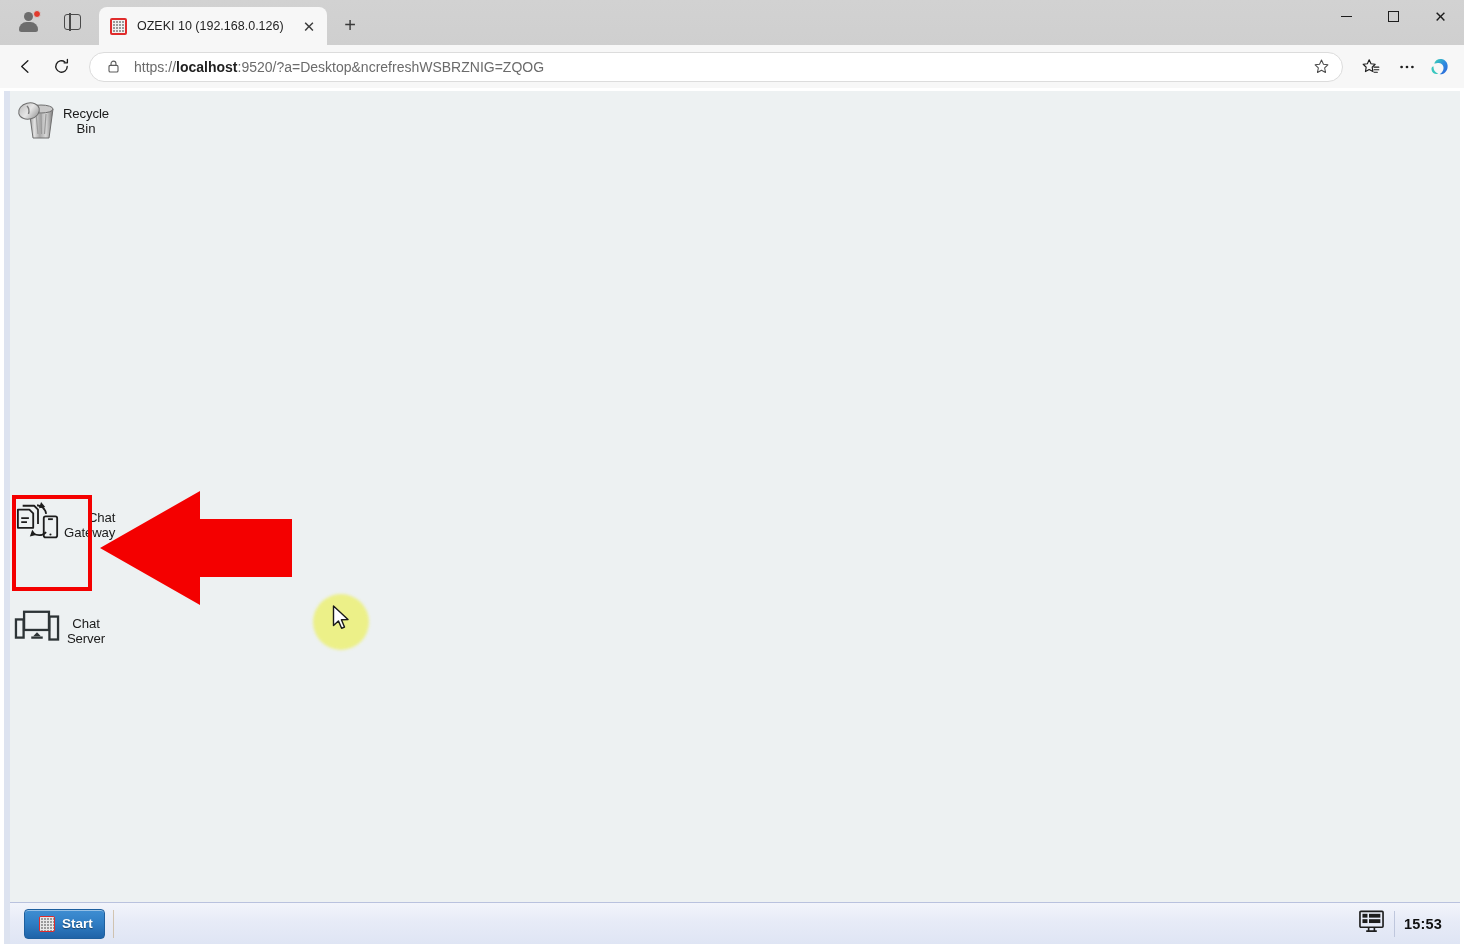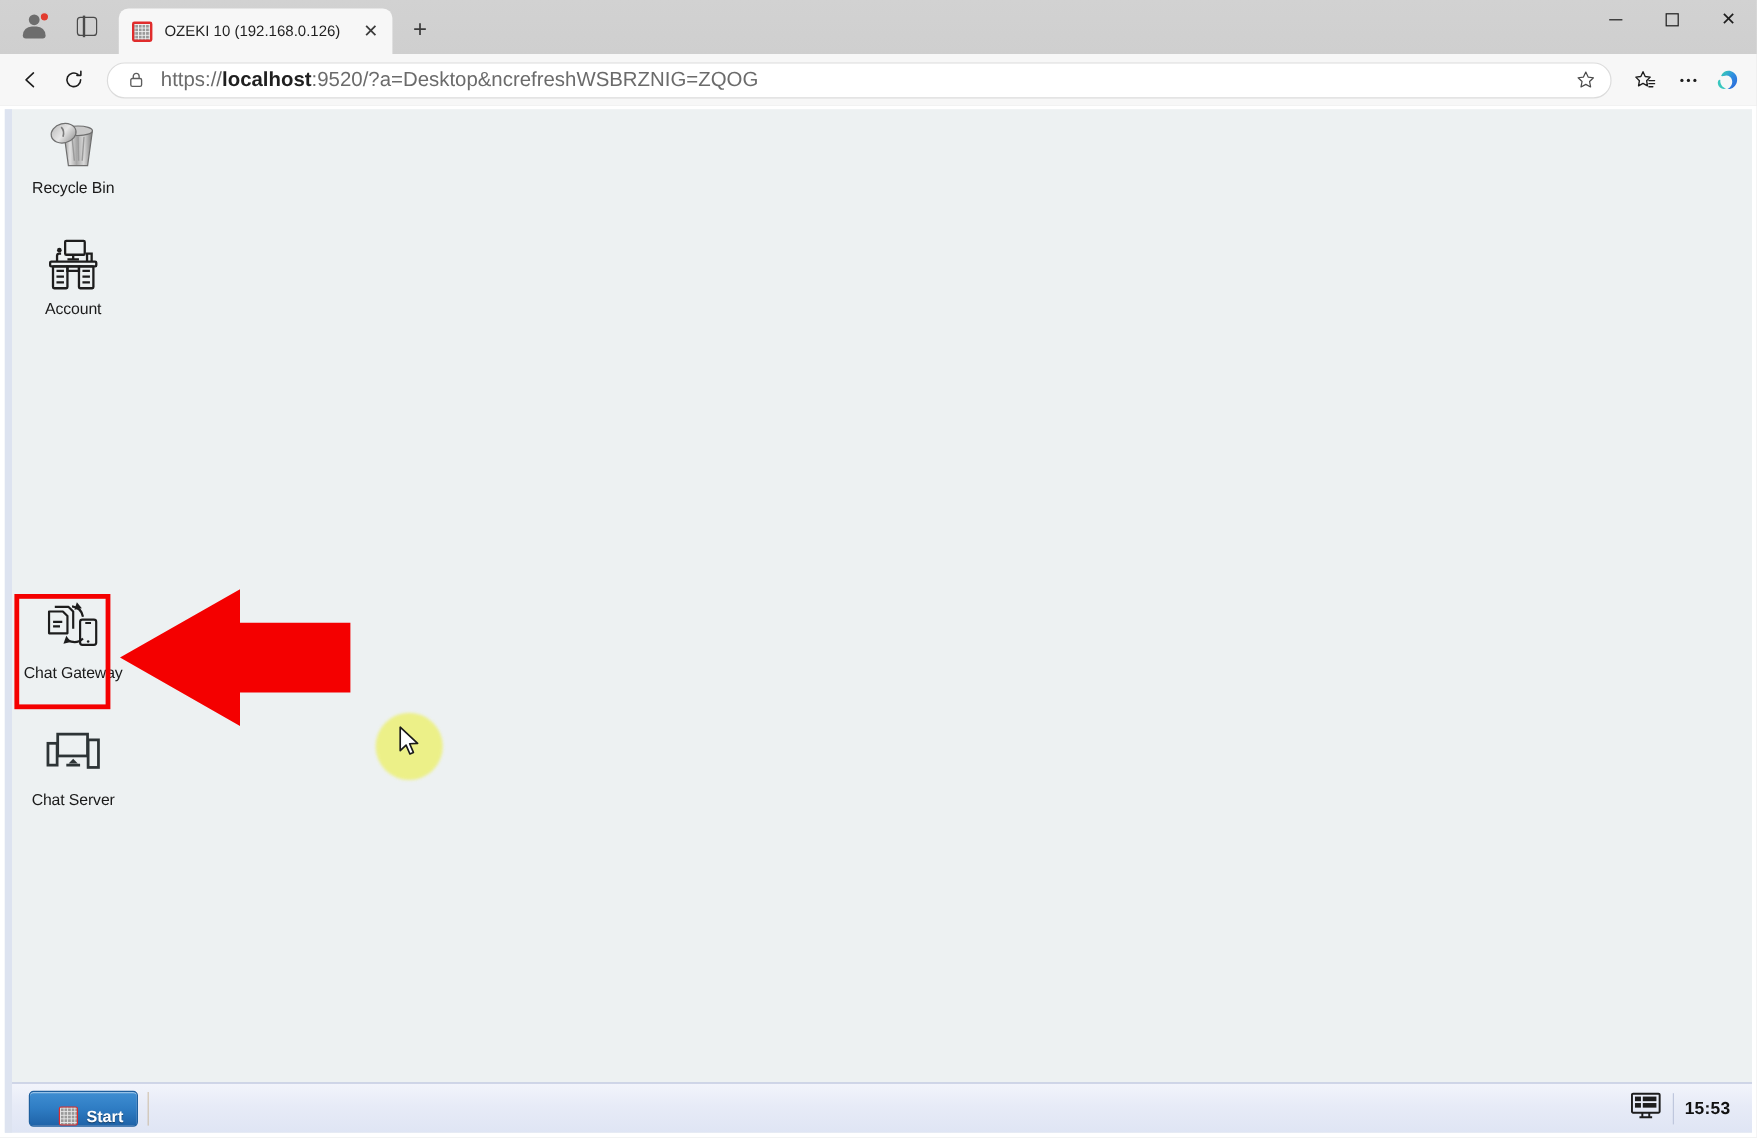--- a/index.html
+++ b/index.html
@@ -107,21 +107,21 @@
     display: flex; align-items: center; justify-content: center;
     flex: 0 0 34px;
   }
   .urlbar {
     flex: 1; height: 30px; margin: 0 9px; background: #ffffff;
     border: 1px solid #dcdcdc; border-radius: 16px;
     display: flex; align-items: center; padding: 0 8px 0 16px;
   }
   .lock-ico { width: 15px; height: 15px; flex: 0 0 15px; margin-right: 13px; }
   .url-text {
-    flex: 1; font-size: 17px; color: #6b6b6b;
+    flex: 1; font-size: 14px; color: #6b6b6b;
     white-space: nowrap; overflow: hidden;
   }
   .url-text b { color: #1f1f1f; font-weight: 600; }
   .star-btn {
     width: 26px; height: 26px; flex: 0 0 26px;
     display: flex; align-items: center; justify-content: center;
   }
   .copilot {
     width: 30px; height: 30px; border-radius: 6px; flex: 0 0 30px;
     display: flex; align-items: center; justify-content: center;
@@ -136,21 +136,21 @@
     width: 100%; height: 100%; background: #edf1f2;
     position: relative; overflow: hidden;
     border-left: 6px solid #dde3f0;
     display: flex; flex-direction: column;
   }
 
   .icon-area { position: relative; flex: 1; }
 
   .dicon {
     position: absolute; width: 98px;
-    display: flex; flex-direction: column; align-items: center;
+    display: flex; flex-direction: row; align-items: center;
     text-align: center;
   }
   .dicon .glyph {
     width: 52px; height: 52px; display: flex;
     align-items: center; justify-content: center; margin-bottom: 4px;
   }
   .dicon .lbl {
     font-size: 13.2px; color: #1a1a1a; line-height: 15.5px;
     letter-spacing: -0.1px;
   }
@@ -175,21 +175,21 @@
   .taskbar {
     height: 42px; flex: 0 0 42px;
     background: linear-gradient(to bottom, #f2f4fb 0%, #e7ebf7 45%, #dfe5f4 100%);
     border-top: 1px solid #b9c2de;
     display: flex; align-items: center; padding: 0 6px; gap: 8px;
   }
   .start-btn {
     height: 30px; min-width: 74px; margin-left: 8px;
     background: linear-gradient(to bottom, #3f8ed2 0%, #2f7dc4 48%, #1f63a8 100%);
     border: 1px solid #1e5f9e; border-radius: 4px;
-    display: flex; align-items: flex-end; gap: 7px; padding: 0 11px 0 24px;
+    display: flex; align-items: center; gap: 7px; padding: 0 11px 0 14px;
     box-shadow: inset 0 1px 0 rgba(255,255,255,.45);
   }
   .start-ico {
     width: 16px; height: 16px; border: 1.6px solid #e02c2c;
     background: #9a9a9a; border-radius: 2px; position: relative; overflow: hidden;
   }
   .start-ico:before {
     content:""; position:absolute; inset:0;
     background-image:
       linear-gradient(to right, #e8e8e8 1px, transparent 1px),
@@ -340,40 +340,20 @@
               <ellipse cx="29" cy="15" rx="12" ry="4" fill="#c9c9c9" stroke="#6f6f6f" stroke-width="1"></ellipse>
               <path d="M24 20 L26 40 M29 20 L29.5 40 M34 20 L32.5 40" stroke="#9a9a9a" stroke-width="1.2" fill="none"></path>
               <ellipse cx="17" cy="17" rx="10.5" ry="8" fill="url(#lidG)" stroke="#6f6f6f" stroke-width="1" transform="rotate(-14 17 17)"></ellipse>
               <path d="M15 12 q3 3 1.5 8" stroke="#7b7b7b" stroke-width="1.4" fill="none"></path>
             </svg>
           </div>
           <div class="lbl">Recycle Bin</div>
         </div>
 
 
-        <div class="dicon" style="left:2px; top:103px;">
-          <div class="glyph">
-            <svg width="50" height="50" viewBox="0 0 52 52">
-              <g fill="none" stroke="#1d1d1d" stroke-width="2">
-                <rect x="19" y="6" width="17" height="12" rx="1"></rect>
-                <path d="M26 18 v3 M21 22 h10"></path>
-                <rect x="6" y="24" width="40" height="4" rx="1"></rect>
-                <rect x="8.5" y="28" width="12.5" height="19" rx="1"></rect>
-                <rect x="31" y="28" width="12.5" height="19" rx="1"></rect>
-                <path d="M21 28 h10 v4 h-10 Z"></path>
-                <path d="M11.5 32 h6.5 M11.5 37 h6.5 M11.5 42 h6.5"></path>
-                <path d="M34 32 h6.5 M34 37 h6.5 M34 42 h6.5"></path>
-                <path d="M12 24 v-5 q0 -2 2 -2 h1.5"></path>
-                <path d="M38 24 v-7 h4 v7"></path>
-              </g>
-              <circle cx="14" cy="14" r="2" fill="#1d1d1d"></circle>
-            </svg>
-          </div>
-          <div class="lbl">Account</div>
-        </div>
 
 
 
         <div class="dicon" style="left:2px; top:406px;text-align:right;">
           <div class="glyph">
             <svg width="52" height="46" viewBox="0 0 54 48">
               <g fill="none" stroke="#1d1d1d" stroke-width="1.9" stroke-linejoin="round">
                 <path d="M6 10 h12 l4 4 v15 h-16 Z"></path>
                 <path d="M11 6 h12 l4 4 v15"></path>
                 <path d="M9.5 19 h8 M9.5 23 h6"></path>

